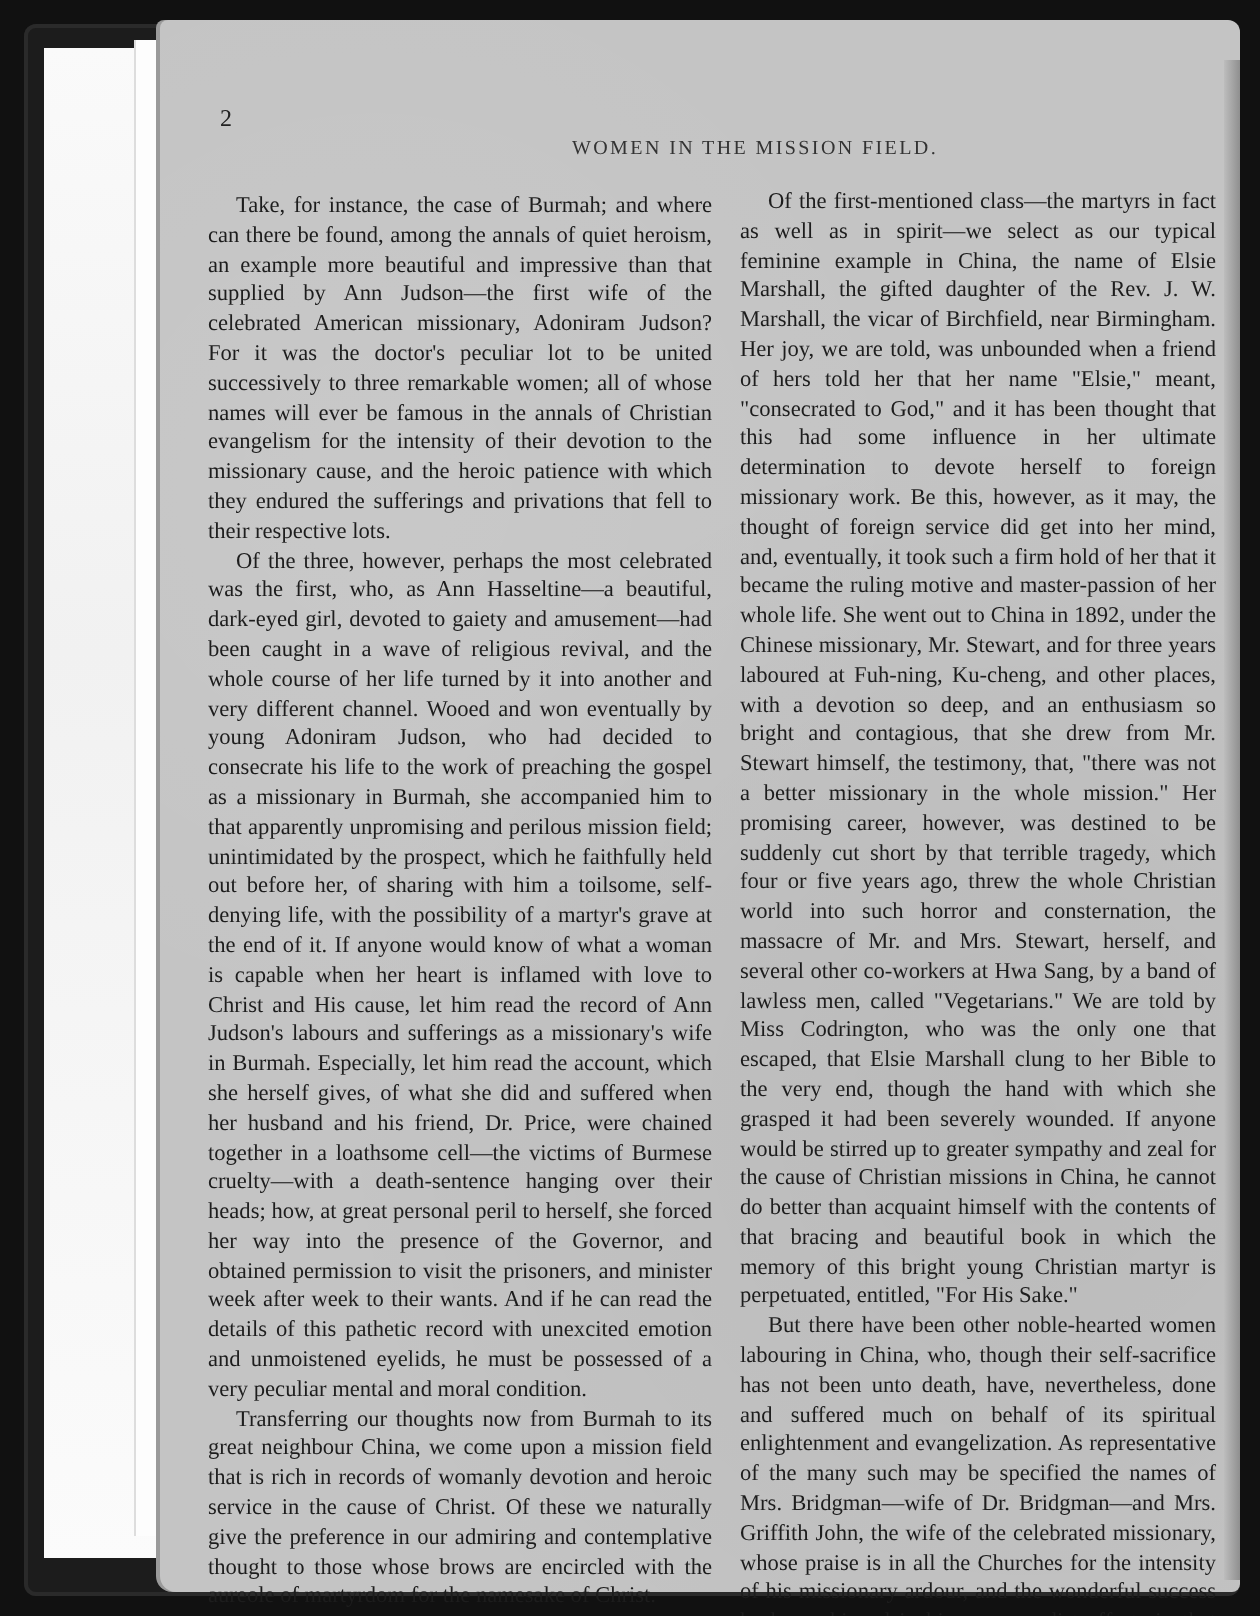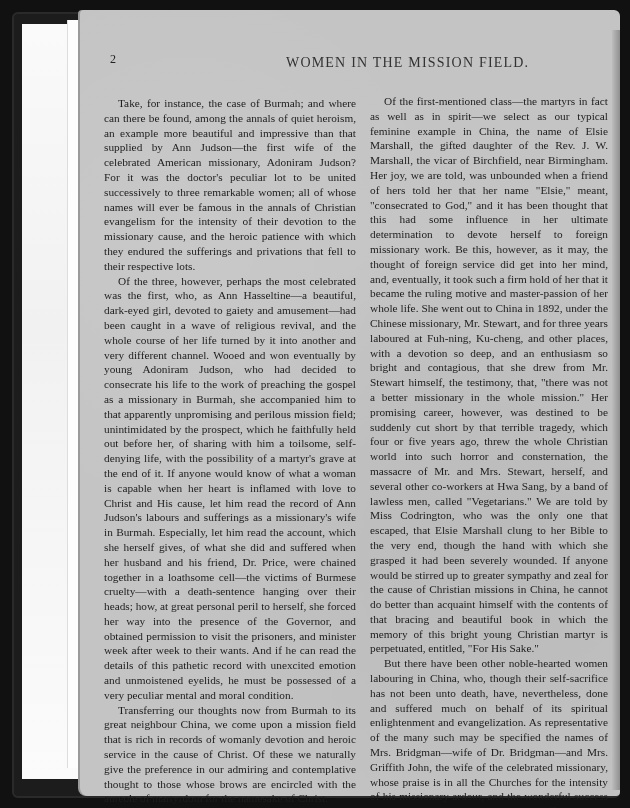--- a/index.html
+++ b/index.html
@@ -38,22 +38,22 @@
     background: linear-gradient(90deg, #bdbdbd, #8f8f8f);
   }
   .running-head {
     position: absolute; top: 37px; left: 0; width: 540px; height: 14px;
   }
   .page-number {
     position: absolute; left: 30px; top: 5px;
     font-size: 12px; color: #222;
   }
   .header-title {
-    position: absolute; left: 206px; top: 8px;
-    font-size: 14px; letter-spacing: 1.2px; color: #333;
+    position: absolute; left: 206px; top: 22px;
+    font-size: 10px; letter-spacing: 1.2px; color: #333;
   }
   .column {
     position: absolute; top: 86px;
     font-size: 11.3px; line-height: 14.8px; color: #1d1d1d;
     text-align: justify;
   }
   .col-left { left: 24px; width: 252px; }
   .col-right { left: 290px; width: 238px; top: 84px; }
   .column p { margin: 0; text-indent: 14px; }
 </style>

